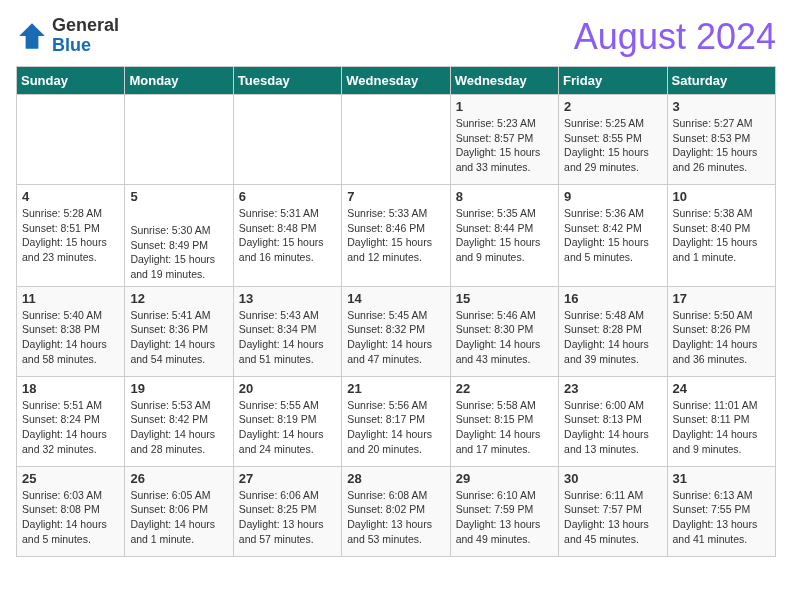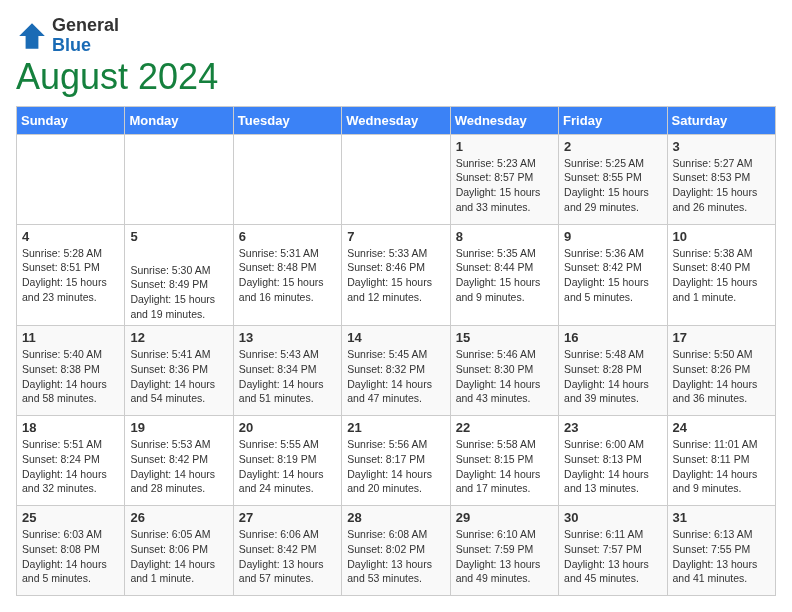--- a/index.html
+++ b/index.html
@@ -8,21 +8,20 @@
       background: #fff;
       width: 792px;
       min-height: 612px;
       padding: 16px;
     }
     .header-section {
       display: flex;
       justify-content: space-between;
       align-items: flex-start;
       margin-bottom: 8px;
-      flex-direction: column;
     }
     .logo {
       display: flex;
       align-items: center;
       gap: 4px;
     }
     .logo-text {
       display: flex;
       flex-direction: column;
       line-height: 1.1;
@@ -40,33 +39,33 @@
     .logo-icon {
       width: 32px;
       height: 32px;
     }
     .title-section {
       text-align: right;
     }
     .main-title {
       font-size: 36px;
       font-weight: normal;
-      color: #15803d;
+      color: #8b5cf6;
     }
     .subtitle {
       font-size: 16px;
       color: #555;
     }
     table {
       width: 100%;
       border-collapse: collapse;
       table-layout: fixed;
     }
     thead th {
-      background-color: #3b82f6;
+      background-color: #0f766e;
       color: #fff;
       padding: 6px 4px;
       font-size: 13px;
       font-weight: bold;
       text-align: left;
       border: 1px solid #ccc;
     }
     tbody td {
       border: 1px solid #ccc;
       vertical-align: top;
@@ -317,21 +316,21 @@
         <td>
           <span class="day-number">26</span>
           <div class="day-info" style="white-space: pre-line;">Sunrise: 6:05 AM
 Sunset: 8:06 PM
 Daylight: 14 hours
 and 1 minute.</div>
         </td>
         <td>
           <span class="day-number">27</span>
           <div class="day-info" style="white-space: pre-line;">Sunrise: 6:06 AM
-Sunset: 8:42 PM
+Sunset: 8:25 PM
 Daylight: 13 hours
 and 57 minutes.</div>
         </td>
         <td>
           <span class="day-number">28</span>
           <div class="day-info" style="white-space: pre-line;">Sunrise: 6:08 AM
 Sunset: 8:02 PM
 Daylight: 13 hours
 and 53 minutes.</div>
         </td>

